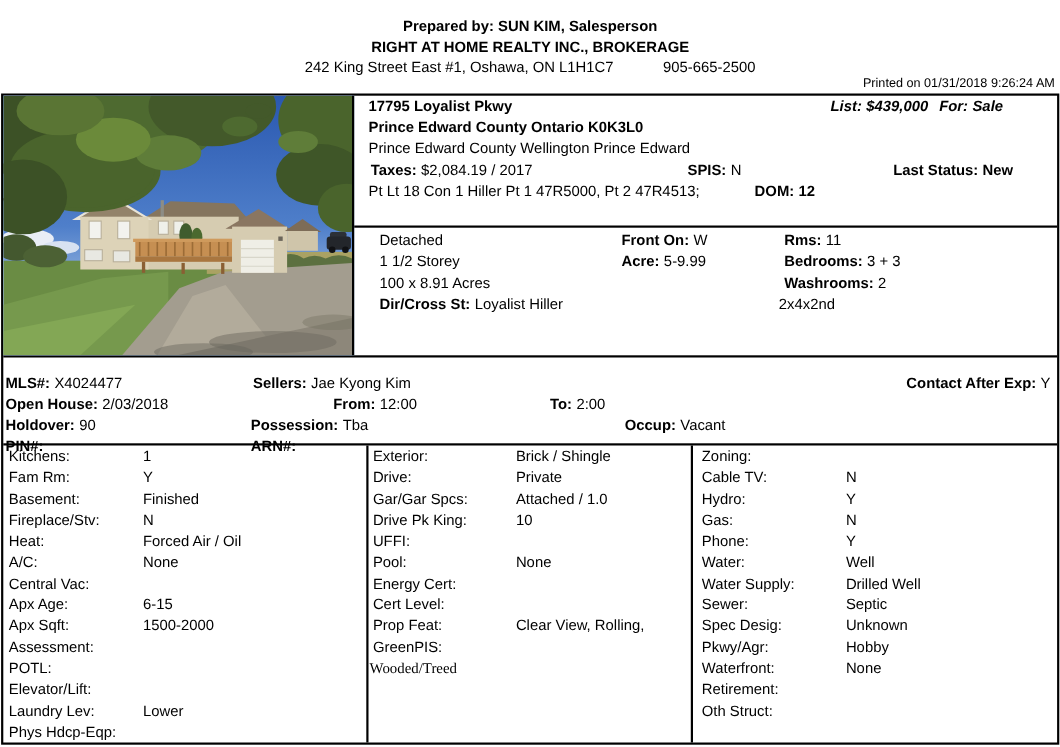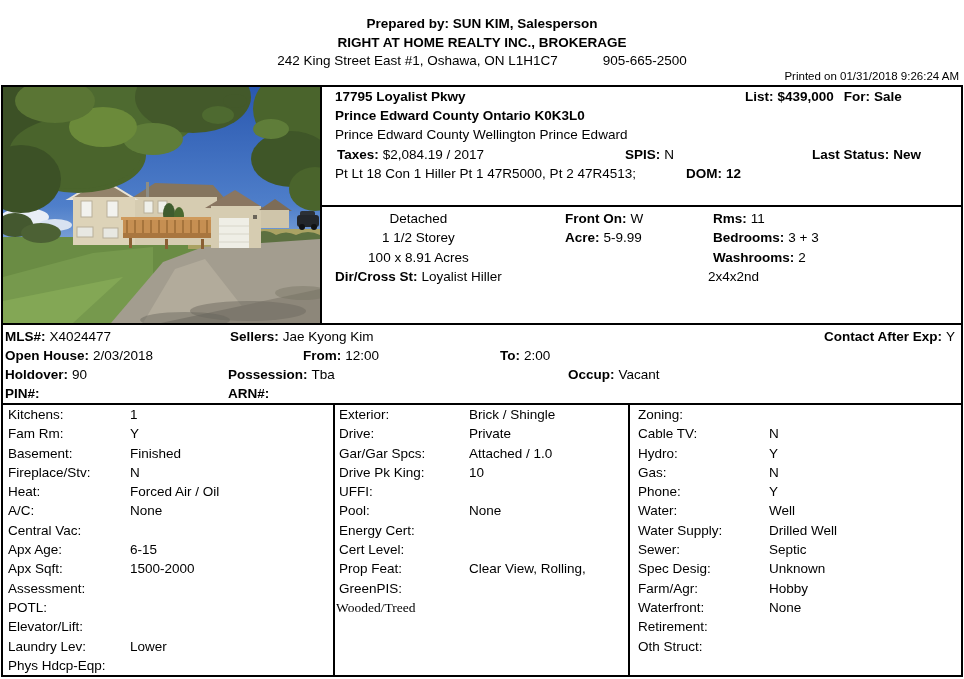--- a/index.html
+++ b/index.html
@@ -22,34 +22,34 @@
   .top-area { position:absolute; top:0; left:0; width:100%; height:238px; border-bottom:2px solid #000; display:flex; }
   .photo { width:319px; height:100%; border-right:2px solid #000; overflow:hidden; background:#7fa8dd; }
   .photo svg { display:block; }
   .summary { position:relative; flex:1; }
 
   .addr-block { position:relative; height:120px; border-bottom:2px solid #000; }
   .arow { position:relative; height:19.2px; line-height:19.2px; }
   .arow > span { position:absolute; top:0; }
   .lbl { margin-right:4px; }
   .street,.cityline,.arealine,.legal { left:13px; }
-  .listgrp { left:423px; } .listgrp > span { position:static; }
+  .listgrp { left:433px;font-style:italic; } .listgrp > span { position:static; }
   .taxgrp { left:15px; } .taxgrp > span { position:static; }
   .spisgrp { left:303px; } .spisgrp > span { position:static; }
   .lstatgrp { left:490px; } .lstatgrp > span { position:static; }
   .domgrp { left:364px; } .domgrp > span { position:static; }
   .forlbl { margin-left:10px; }
 
   .prop-block { position:relative; height:136px; }
   .pcol { position:absolute; top:2px; }
   .pcol > div { height:19.4px; line-height:19.4px; white-space:nowrap; }
-  .pcol1 { left:13px;text-align:center; } .pcol2 { left:243px; } .pcol3 { left:391px; }
+  .pcol1 { left:23px; } .pcol2 { left:243px; } .pcol3 { left:391px; }
   .indent-neg { margin-left:-5px; }
 
-  .mls { position:absolute; top:238px; left:0; width:100%; height:80px; border-bottom:2px solid #000; padding-top:2px; }
+  .mls { position:absolute; top:238px; left:0; width:100%; height:80px; border-bottom:2px solid #000; padding-top:14px; }
   .mrow { position:relative; height:19px; line-height:19px; }
   .mrow > span { position:absolute; top:0; }
   .mrow > span > span { position:static; }
   .g1 { left:2px; } .g2 { left:227px; } .g2b { left:225px; }
   .g3 { left:300px; } .g4 { left:497px; } .g5 { left:565px; } .gr { right:6px; }
 
   .dtable { position:absolute; top:318px; left:0; right:0; bottom:0; }
   .dcol { position:absolute; top:0; bottom:0; }
   .dcol-left  { left:0; width:332px; border-right:2px solid #000; }
   .dcol-mid   { left:332px; width:295px; border-right:2px solid #000; }
@@ -365,21 +365,21 @@
         </div>
         <div class="trow">
           <span class="tlbl">Sewer:</span>
           <span class="tval">Septic</span>
         </div>
         <div class="trow">
           <span class="tlbl">Spec Desig:</span>
           <span class="tval">Unknown</span>
         </div>
         <div class="trow">
-          <span class="tlbl">Farm/Agr:</span>
+          <span class="tlbl">Pkwy/Agr:</span>
           <span class="tval">Hobby</span>
         </div>
         <div class="trow">
           <span class="tlbl">Waterfront:</span>
           <span class="tval">None</span>
         </div>
         <div class="trow">
           <span class="tlbl">Retirement:</span>
           <span class="tval"></span>
         </div>

